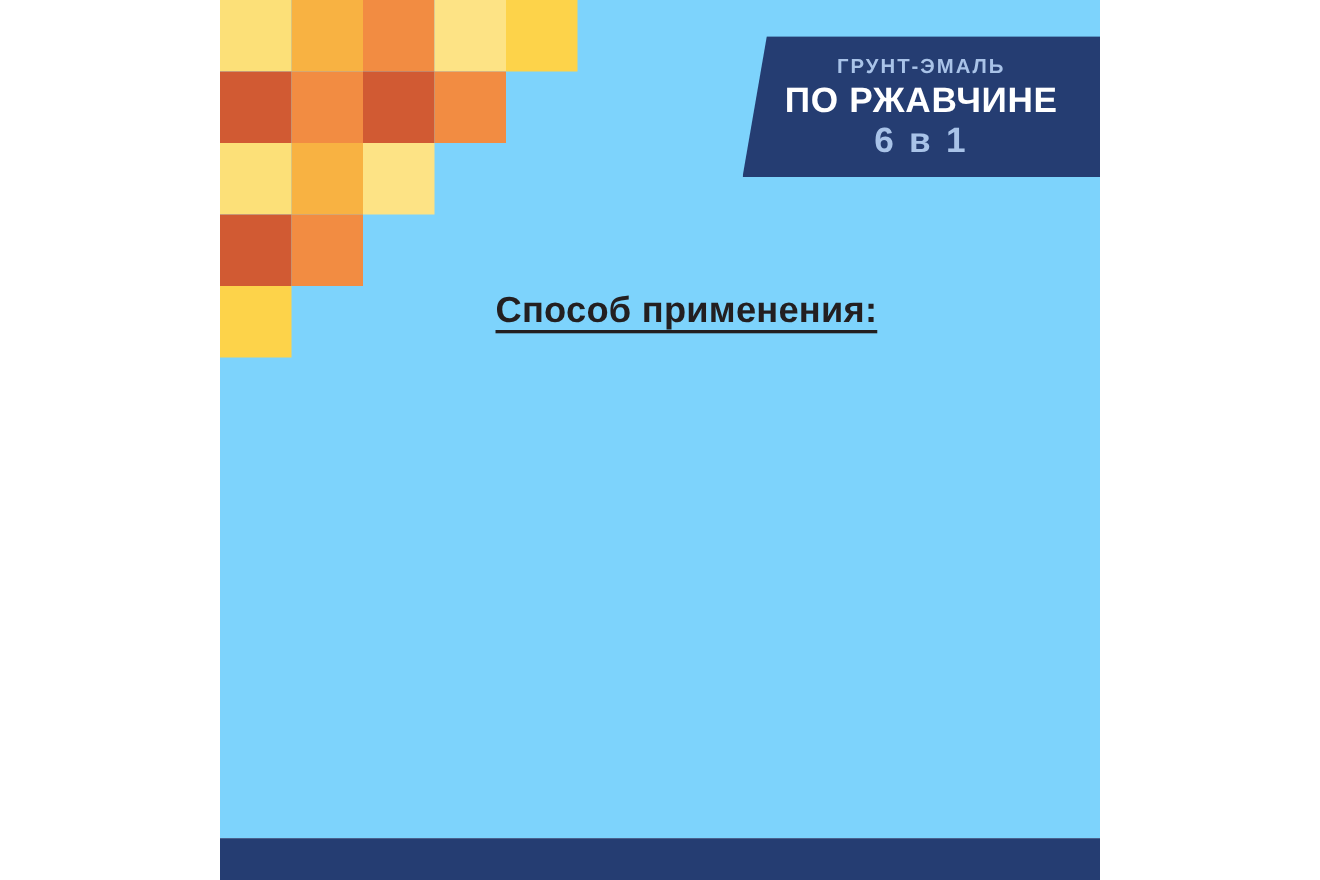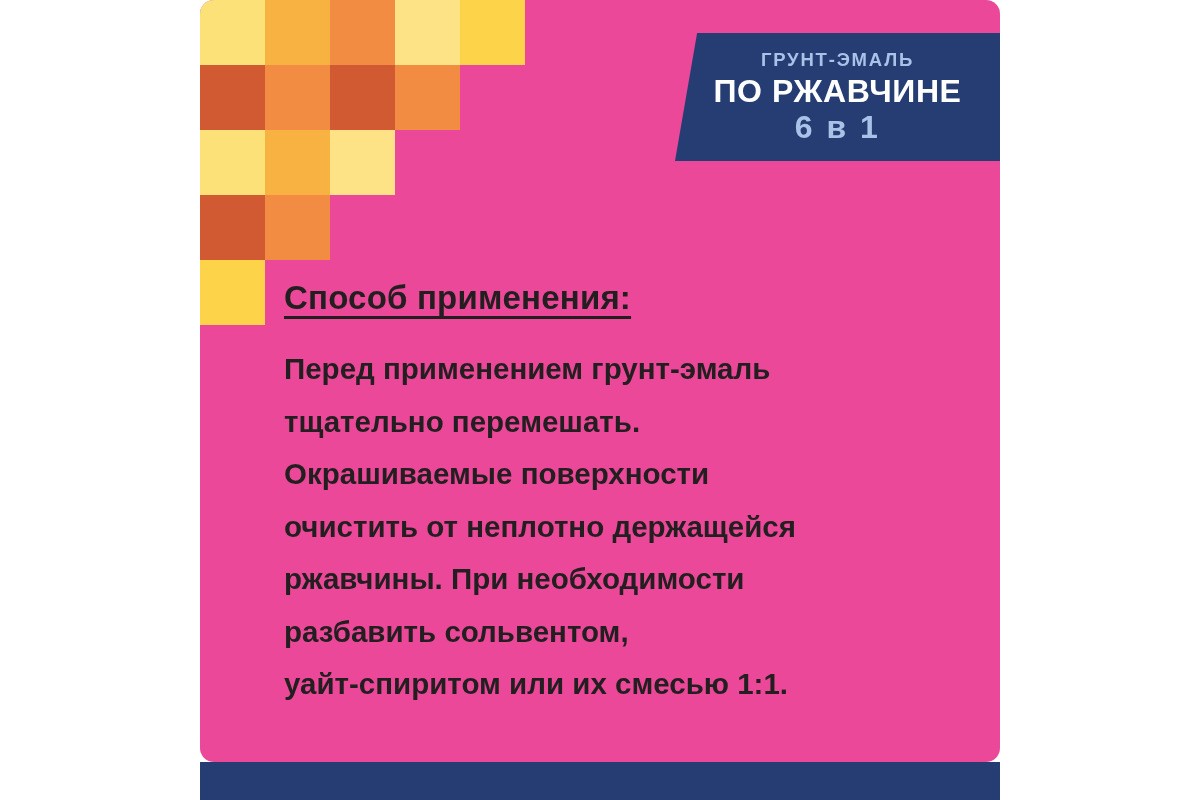--- a/index.html
+++ b/index.html
@@ -7,21 +7,21 @@
     width:1200px;height:800px;
     background:#ffffff;
     font-family:"Liberation Sans","DejaVu Sans",sans-serif;
     overflow:hidden;
   }
   #stage{position:relative;width:1200px;height:800px;}
 
   
   .panel{
     position:absolute;left:200px;top:0;width:800px;height:762px;
-    background:#ec4899;overflow:hidden;border-radius:14px;
+    background:#7dd3fc;overflow:hidden;
   }
   
   .footer-bar{
     position:absolute;left:200px;top:762px;width:800px;height:38px;
     background:#253D72;
   }
 
   
   .mosaic{position:absolute;left:0;top:0;width:390px;height:330px;}
   .cell{position:absolute;width:65px;height:65px;}
@@ -44,21 +44,21 @@
     color:#FFFFFF;font-size:32px;font-weight:bold;
     letter-spacing:0.6px;line-height:1;margin-bottom:4px;
     white-space:nowrap;
   }
   .banner-l3{
     color:#A9C3E8;font-size:32px;font-weight:bold;
     letter-spacing:2.5px;line-height:1;white-space:nowrap;
   }
 
   
-  .content{position:absolute;left:84px;top:280px;width:680px;}
+  .content{position:absolute;left:84px;top:264px;width:680px;text-align:center;}
   .heading{
     color:#231F20;font-size:33px;font-weight:bold;
     letter-spacing:0.2px;line-height:1.1;
     text-decoration:underline;text-underline-offset:7px;
     text-decoration-thickness:3px;margin:0 0 38px 0;
     white-space:nowrap;
   }
   .body-line{
     color:#231F20;font-size:29.5px;font-weight:bold;
     line-height:1;margin:0 0 23px 0;white-space:nowrap;
@@ -91,28 +91,19 @@
       </div>
 
     <div class="banner">
       <div class="banner-l1">ГРУНТ-ЭМАЛЬ</div>
       <div class="banner-l2">ПО РЖАВЧИНЕ</div>
       <div class="banner-l3">6 в 1</div>
     </div>
 
     <div class="content">
       <h1 class="heading">Способ применения:</h1>
-      <div id="body-lines">
-          <p class="body-line">Перед применением грунт-эмаль</p>
-          <p class="body-line">тщательно перемешать.</p>
-          <p class="body-line">Окрашиваемые поверхности</p>
-          <p class="body-line">очистить от неплотно держащейся</p>
-          <p class="body-line">ржавчины. При необходимости</p>
-          <p class="body-line">разбавить сольвентом,</p>
-          <p class="body-line">уайт-спиритом или их смесью 1:1.</p>
-        </div>
     </div>
 
   </div>
 
   <div class="footer-bar"></div>
 
 </div>
 
 </body></html>

